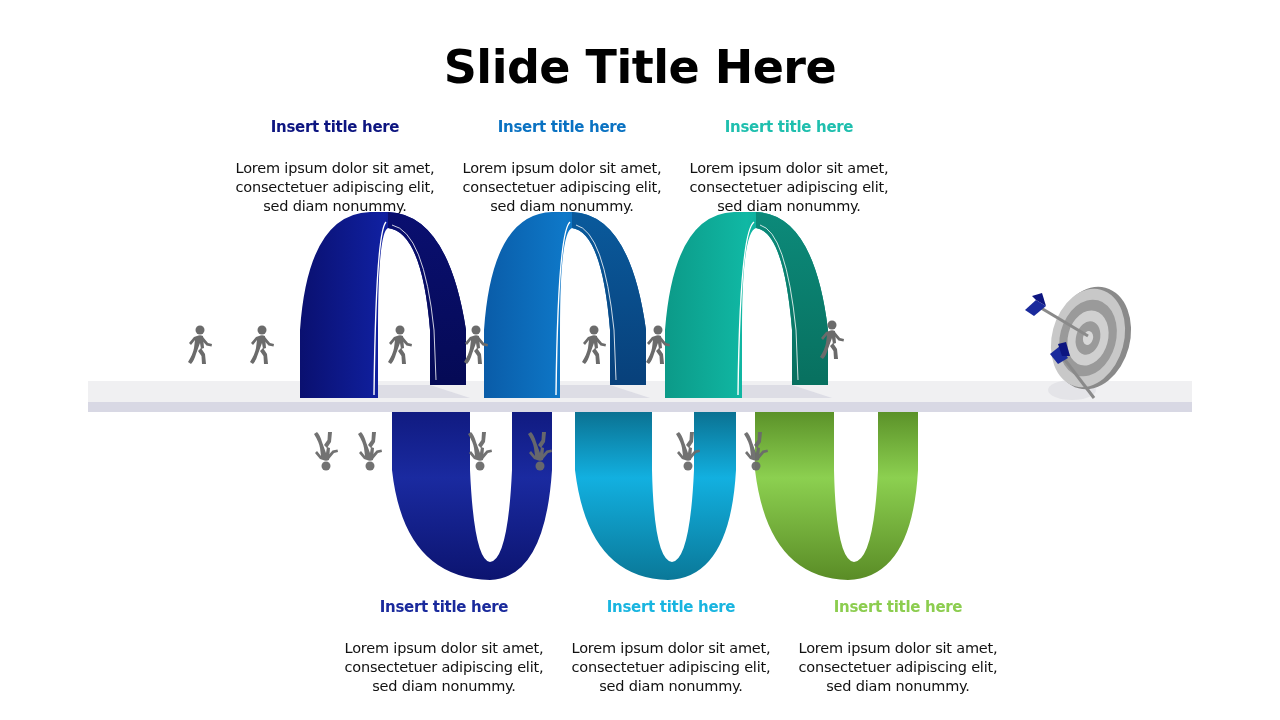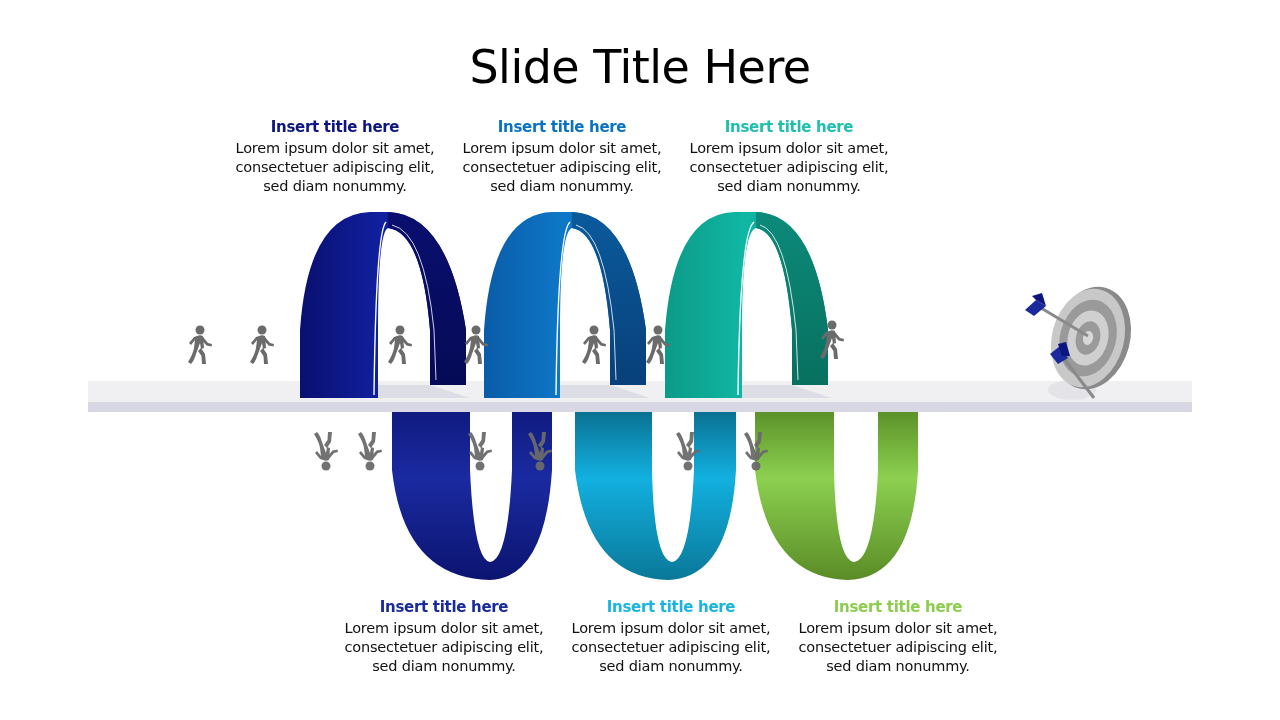--- a/index.html
+++ b/index.html
@@ -1,20 +1,20 @@
 <!DOCTYPE html>
 <html><head>
 <meta charset="utf-8">
 <style>
   html, body { margin:0; padding:0; background:#ffffff; }
   body { width:1280px; height:720px; position:relative; overflow:hidden; font-family:"DejaVu Sans", sans-serif; }
-  .title { position:absolute; left:0; top:40px; width:1280px; text-align:center; font-family:"DejaVu Sans", sans-serif; font-weight:normal; font-size:46px; color:#000; letter-spacing:-0.5px; }
+  .title { position:absolute; left:0; top:40px; width:1280px; text-align:center; font-family:"DejaVu Sans", sans-serif; font-weight:bold; font-size:46px; color:#000; letter-spacing:-0.5px; }
   .block { position:absolute; width:230px; text-align:center; }
   .block .h { font-weight:bold; font-size:15px; line-height:24px; letter-spacing:-0.3px; }
-  .block .b { font-size:14.5px; line-height:19px; color:#111; margin-top:0; letter-spacing:-0.2px; }
+  .block .b { font-size:14.5px; line-height:19px; color:#111; margin-top:20px; letter-spacing:-0.2px; }
   svg.art { position:absolute; left:0; top:0; }
 </style>
 </head>
 <body>
 
 <div class="title">Slide Title Here</div>
 
 <div class="block" style="left:220px; top:115px;">
   <div class="h" style="color:#0d1580;">Insert title here</div>
   <div class="b">

